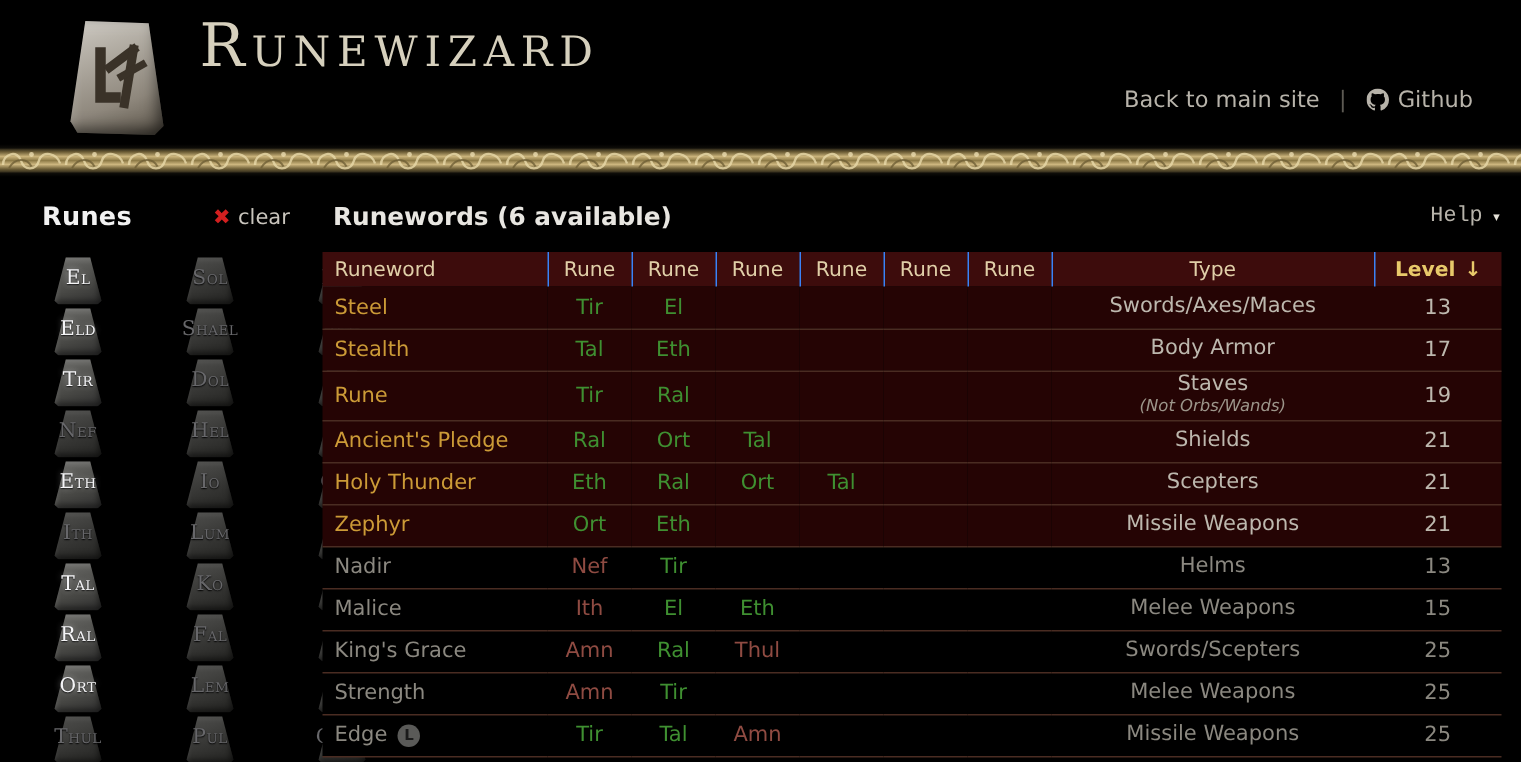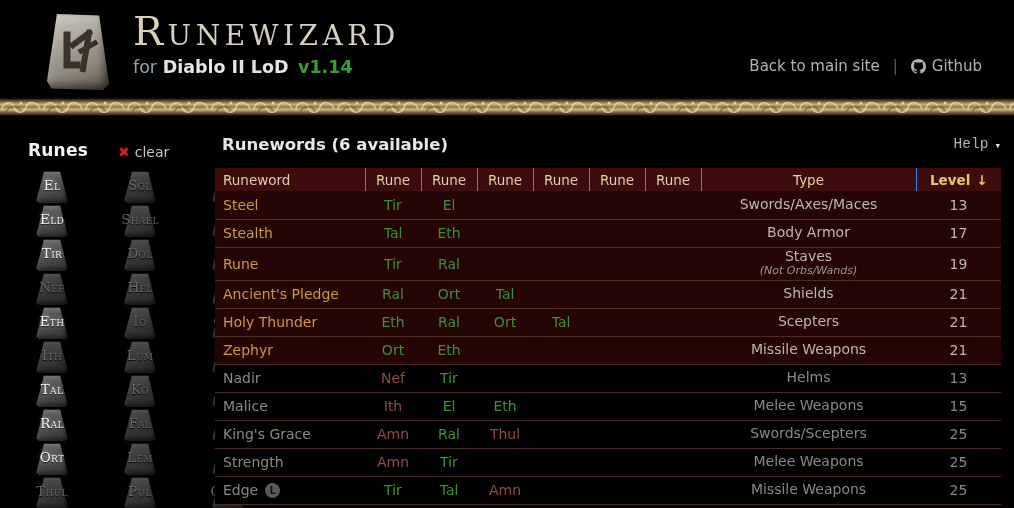--- a/index.html
+++ b/index.html
@@ -93,23 +93,24 @@
   .content {
     position: absolute;
     top: 130px; left: 0;
     width: 1014px; height: 378px;
     display: flex;
   }
 
   
   .sidebar { width: 215px; flex: 0 0 215px; position: relative; }
   .sidebar-head {
-    display: flex; align-items: flex-end;
+    display: flex; align-items: center;
     padding-left: 28px;
     height: 30px;
+    gap: 24px;
   }
   .sidebar-title {
     color: #f2f2f2; font-weight: bold; font-size: 17px;
     letter-spacing: .2px;
   }
   .clear-btn {
     margin-left: 30px; display: flex; align-items: center; gap: 5px;
     cursor: pointer; font-size: 14px; color: #c9c5bd;
   }
   .clear-x { color: #d21f1f; font-weight: bold; font-size: 14px; }
@@ -222,25 +223,20 @@
       <div class="face"></div>
       <svg class="glyph" viewBox="0 0 72 82">
         <path d="M24 24 L24 54 L34 54" stroke="#3a3228" stroke-width="7" fill="none" stroke-linecap="square"></path>
         <path d="M30 34 L46 22" stroke="#3a3228" stroke-width="6" fill="none" stroke-linecap="square"></path>
         <path d="M46 22 L40 58" stroke="#3a3228" stroke-width="6" fill="none" stroke-linecap="square"></path>
         <path d="M38 40 L52 32" stroke="#3a3228" stroke-width="5" fill="none" stroke-linecap="square"></path>
       </svg>
     </div>
     <div class="brand-text">
       <div class="brand-title">Runewizard</div>
-      <div class="brand-sub">
-        <span>for</span>
-        <span class="game">Diablo II LoD</span>
-        <span class="ver">v1.14</span>
-      </div>
     </div>
   </div>
 
   <div class="header-links">
     <a href="#">Back to main site</a>
     <span class="sep">|</span>
     <a href="#" class="gh">
       <span>
         <svg width="15" height="15" viewBox="0 0 16 16" fill="#b7b3aa">
           <path d="M8 0C3.58 0 0 3.58 0 8c0 3.54 2.29 6.53 5.47 7.59.4.07.55-.17.55-.38

